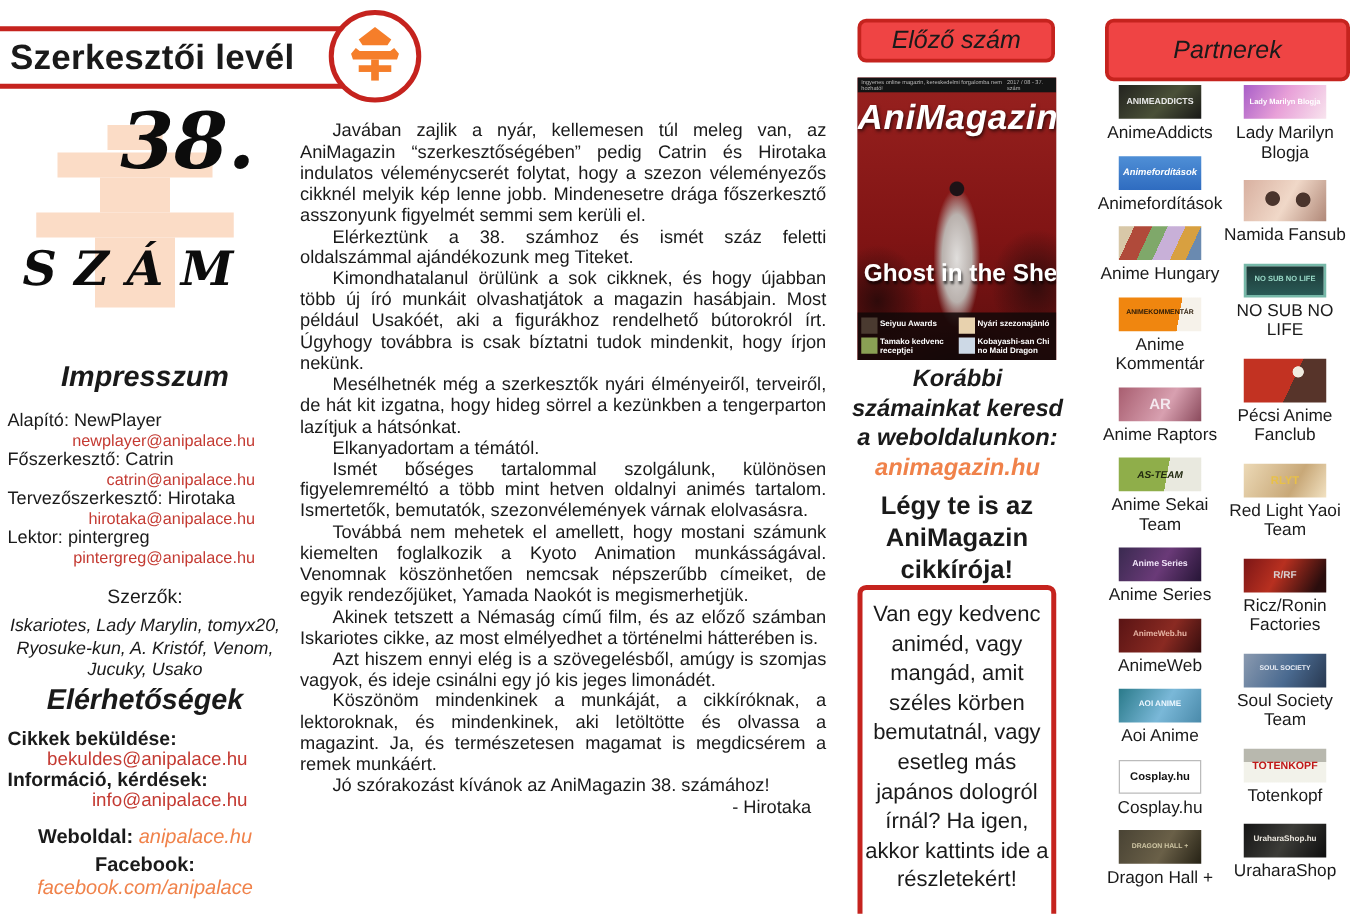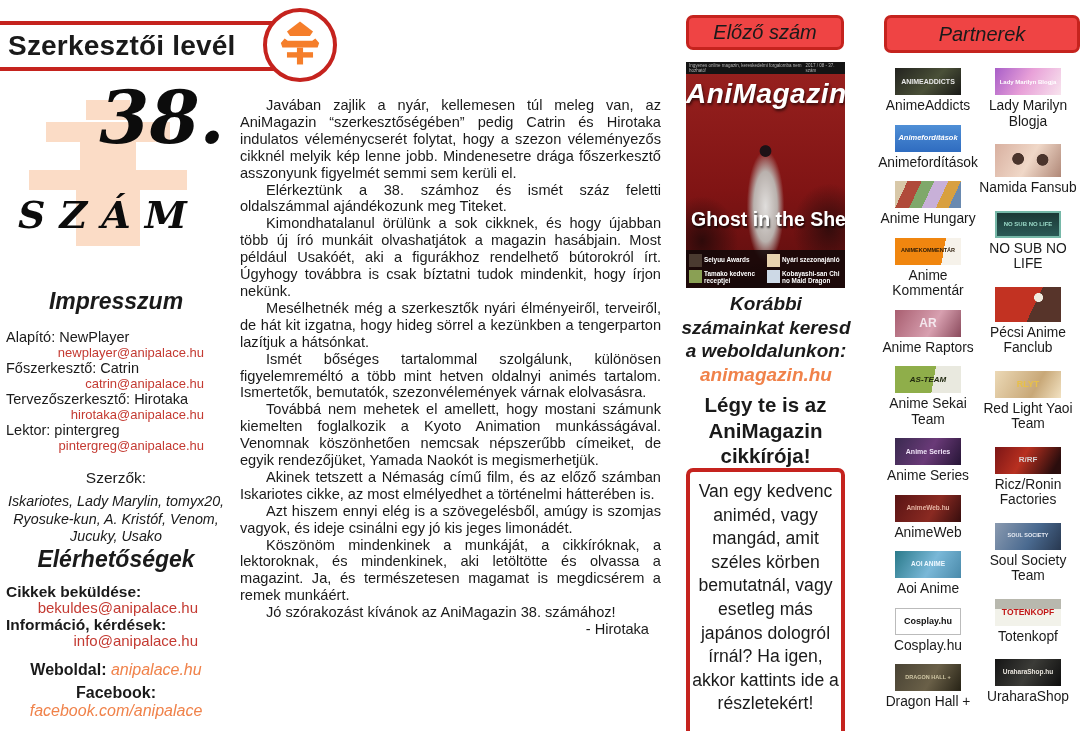--- a/index.html
+++ b/index.html
@@ -26,23 +26,23 @@
   
   .issue-graphic{position:absolute;left:18px;top:96px;width:180px;height:158px;}
   .pagoda{position:absolute;left:0;top:4px;width:100%;display:flex;flex-direction:column;align-items:center;}
   .pagoda div{background:var(--peach);}
   .pg1{width:44px;height:20px;}
   .pg2{width:124px;height:20px;margin-top:2px;}
   .pg3{width:56px;height:28px;}
   .pg4{width:158px;height:20px;}
   .pg5{width:64px;height:56px;}
   .issue-number{
-    position:absolute;left:6px;top:-14px;width:100%;text-align:center;
+    position:absolute;left:6px;top:-14px;width:100%;text-align:right;
     font-family:"DejaVu Serif",serif;font-style:italic;font-weight:bold;
-    font-size:72px;line-height:1;color:#0c0c0c;margin-left:48px;
+    font-size:62px;line-height:1;color:#0c0c0c;
   }
   .issue-label{
     position:absolute;left:0;top:96px;width:100%;text-align:center;
     font-family:"DejaVu Serif",serif;font-style:italic;font-weight:bold;
     font-size:38px;letter-spacing:14px;color:#0c0c0c;
   }
   
   .section-heading{
     font-style:italic;font-weight:600;font-size:23px;text-align:center;margin:0;
     font-family:"Liberation Sans",sans-serif;
@@ -66,21 +66,21 @@
     font-size:14.6px;line-height:16.9px;text-align:justify;}
   .editorial p{margin:0;text-indent:26px;}
   .signature{margin-top:44px;text-align:right;padding-right:12px;text-indent:0;}
   
   .red-box-heading{
     position:absolute;border:3px solid var(--red);border-radius:7px;background:#ef4444;
     display:flex;align-items:center;justify-content:center;
     font-style:italic;font-size:20px;box-sizing:border-box;
   }
   .prev-heading{left:686px;top:15px;width:158px;height:35px;}
-  .partners-heading{left:884px;top:15px;width:196px;height:38px;}
+  .partners-heading{left:884px;top:15px;width:196px;height:50px;}
   .cover{
     position:absolute;left:686px;top:62px;width:159px;height:226px;
     background:#7d1517;overflow:hidden;cursor:pointer;
   }
   .cover-topbar{
     position:absolute;top:0;left:0;right:0;height:12px;background:#141414;
     color:#b8b8b8;font-size:4.5px;display:flex;justify-content:space-between;
     align-items:center;padding:0 3px;
   }
   .cover-art{
@@ -200,20 +200,21 @@
       <div class="link-line"><span class="link-label">Facebook: </span><span class="link-value">facebook.com/anipalace</span></div>
     </div>
 </div>
 
 <div class="editorial">
   <div>
       <p>Javában zajlik a nyár, kellemesen túl meleg van, az AniMagazin “szerkesztőségében” pedig Catrin és Hirotaka indulatos véleménycserét folytat, hogy a szezon véleményezős cikknél melyik kép lenne jobb. Mindenesetre drága főszerkesztő asszonyunk figyelmét semmi sem kerüli el.</p>
       <p>Elérkeztünk a 38. számhoz és ismét száz feletti oldalszámmal ajándékozunk meg Titeket.</p>
       <p>Kimondhatalanul örülünk a sok cikknek, és hogy újabban több új író munkáit olvashatjátok a magazin hasábjain. Most például Usakóét, aki a figurákhoz rendelhető bútorokról írt. Úgyhogy továbbra is csak bíztatni tudok mindenkit, hogy írjon nekünk.</p>
       <p>Mesélhetnék még a szerkesztők nyári élményeiről, terveiről, de hát kit izgatna, hogy hideg sörrel a kezünkben a tengerparton lazítjuk a hátsónkat.</p>
+      <p>Elkanyadortam a témától.</p>
       <p>Ismét bőséges tartalommal szolgálunk, különösen figyelemreméltó a több mint hetven oldalnyi animés tartalom. Ismertetők, bemutatók, szezonvélemények várnak elolvasásra.</p>
       <p>Továbbá nem mehetek el amellett, hogy mostani számunk kiemelten foglalkozik a Kyoto Animation munkásságával. Venomnak köszönhetően nemcsak népszerűbb címeiket, de egyik rendezőjüket, Yamada Naokót is megismerhetjük.</p>
       <p>Akinek tetszett a Némaság című film, és az előző számban Iskariotes cikke, az most elmélyedhet a történelmi hátterében is.</p>
       <p>Azt hiszem ennyi elég is a szövegelésből, amúgy is szomjas vagyok, és ideje csinálni egy jó kis jeges limonádét.</p>
       <p>Köszönöm mindenkinek a munkáját, a cikkíróknak, a lektoroknak, és mindenkinek, aki letöltötte és olvassa a magazint. Ja, és természetesen magamat is megdicsérem a remek munkáért.</p>
       <p>Jó szórakozást kívánok az AniMagazin 38. számához!</p>
     </div>
   <p class="signature">- Hirotaka</p>
 </div>
 

